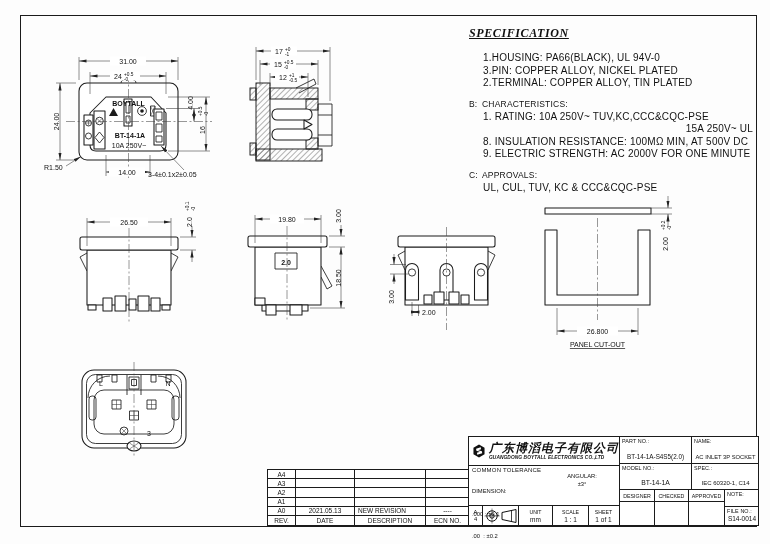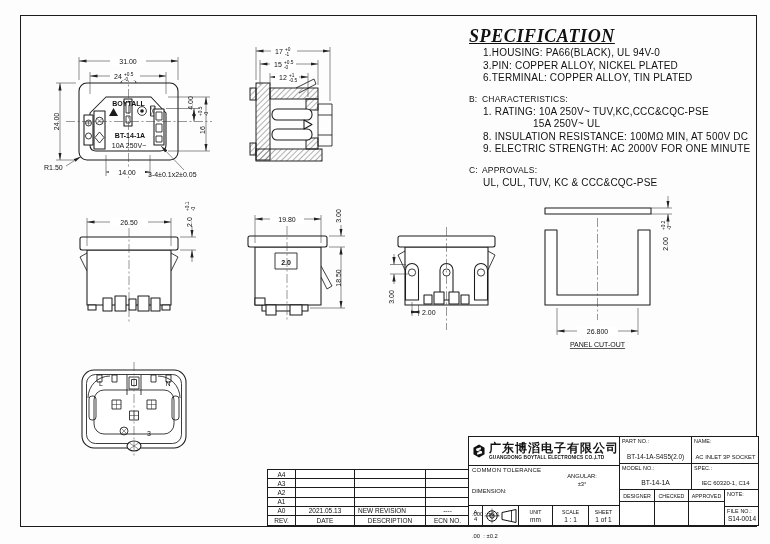--- a/index.html
+++ b/index.html
@@ -18,43 +18,43 @@
   .cl  { fill:none; stroke:#444; stroke-width:0.55; stroke-dasharray:9 2.5 2 2.5; }
   .dl  { fill:none; stroke:#333; stroke-width:0.55; }
   .dt  { font:7px "Liberation Sans", sans-serif; fill:#111; }
   .dtt { font:4.8px "Liberation Sans", sans-serif; fill:#111; }
   .bt  { font-weight:bold; }
   .wb  { fill:#fff; }
 
   
   .spec { position:absolute; left:469px; top:26px; width:284px; }
   .spec-title { font-family:"Liberation Serif", serif; font-style:italic; font-weight:bold;
-                font-size:18px; letter-spacing:0.6px; text-decoration:underline; }
+                font-size:12px; letter-spacing:0.6px; text-decoration:underline; margin-bottom:11px; }
   .spec-sec { margin-bottom:9px; }
   .sec-head { font-size:8.5px; letter-spacing:0.2px; margin-bottom:2px; }
   .sec-head .lbl { display:inline-block; width:13px; }
   .sec-line { font-size:10px; letter-spacing:0.2px; padding-left:14px; line-height:12.5px; white-space:nowrap; }
-  .ind2 { padding-left:64px; }
+  .ind2 { padding-left:64px;text-align:right; }
 
   
   .rev-table { position:absolute; left:267px; top:469px; width:201px; height:55px;
                display:grid; grid-template-columns:28px 59px 71px 43px; grid-auto-rows:1fr;
                border:1.2px solid #1b1b1b; background:#fff; font-size:6.5px; }
   .rev-table > div { border-right:0.8px solid #1b1b1b; border-bottom:0.8px solid #1b1b1b;
                display:flex; align-items:center; justify-content:center; overflow:hidden; }
   .rev-table > div:nth-child(4n) { border-right:none; }
   .rev-table > div:nth-child(n+21) { border-bottom:none; }
   .rev-table > div.cell-left { justify-content:flex-start; padding-left:3px; }
 
   
   .tb { position:absolute; left:468px; top:436px; width:289px; height:88px;
         border:1.2px solid #1b1b1b; background:#fff; }
   .tb * { box-sizing:border-box; }
   .tb .abs { position:absolute; }
-  .tb-logo { left:0; top:0; width:150px; height:28px; display:flex; align-items:center; padding-left:3px; }
+  .tb-logo { left:0; top:0; width:150px; height:28px; display:flex; align-items:center; padding-left:3px;font-style:italic; }
   .tb-logo .names { margin-left:3px; }
   .company-cn { font-size:12px; font-weight:bold; letter-spacing:1px; line-height:13px; white-space:nowrap; }
   .company-en { font-size:4.8px; font-weight:bold; letter-spacing:0.1px; white-space:nowrap; }
   .tb-tol { left:0; top:28px; width:150px; height:40px; border-top:0.9px solid #1b1b1b; padding:1px 0 0 3px; }
   .tol-title { font-size:6px; letter-spacing:0.2px; }
   .tol-cols { display:flex; font-size:5.8px; line-height:7.5px; }
   .tol-left { width:80px; white-space:pre; }
   .tol-right { width:60px; text-align:center; }
   .tb-bottom { left:0; top:68px; width:150px; height:20px; border-top:0.9px solid #1b1b1b; display:flex; }
   .tb-bottom .bcell { border-right:0.9px solid #1b1b1b; height:100%; position:relative;
@@ -392,21 +392,21 @@
       <text class="dt" x="149" y="436" text-anchor="middle" font-size="6">3</text>
       <path class="cl" d="M134 362 V458"></path>
     </g>
   </svg>
 
   <div class="spec">
     <div class="spec-title">SPECIFICATION</div>
     <div class="spec-sec">
       <div class="sec-line">1.HOUSING: PA66(BLACK), UL 94V-0</div>
       <div class="sec-line">3.PIN: COPPER ALLOY, NICKEL PLATED</div>
-      <div class="sec-line">6.TERMINAL: COPPER ALLOY, TIN PLATED</div>
+      <div class="sec-line">2.TERMINAL: COPPER ALLOY, TIN PLATED</div>
     </div>
     <div class="spec-sec">
       <div class="sec-head"><span class="lbl">B:</span><span>CHARACTERISTICS:</span></div>
       <div class="sec-line">1. RATING: 10A 250V~ TUV,KC,CCC&amp;CQC-PSE</div>
       <div class="sec-line ind2">15A 250V~ UL</div>
       <div class="sec-line">8. INSULATION RESISTANCE: 100MΩ MIN, AT 500V DC</div>
       <div class="sec-line">9. ELECTRIC STRENGTH: AC 2000V FOR ONE MINUTE</div>
     </div>
     <div class="spec-sec">
       <div class="sec-head"><span class="lbl">C:</span><span>APPROVALS:</span></div>

